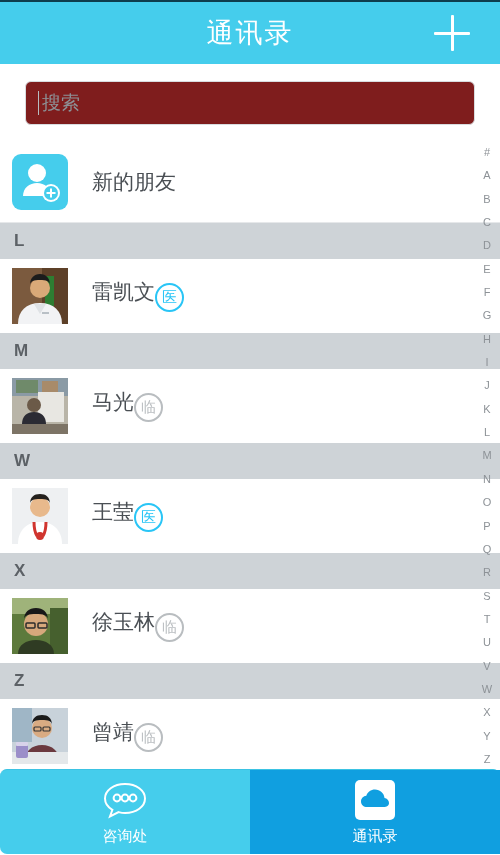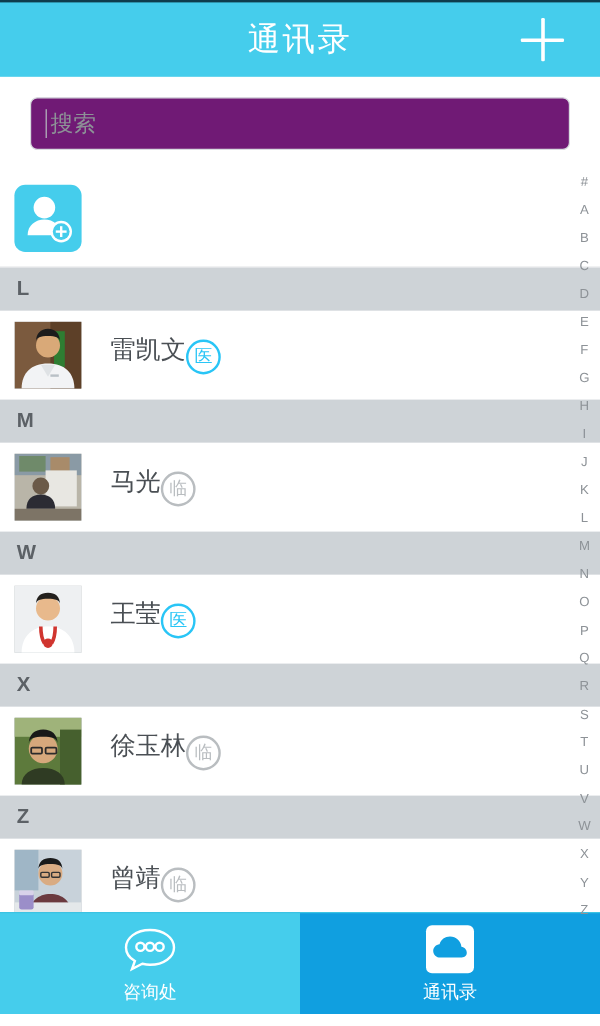--- a/index.html
+++ b/index.html
@@ -43,21 +43,21 @@
 
   
   .search-wrap{
     background:#ffffff;
     padding:17px 25px 16px 25px;
   }
   .search-box{
     height:44px;
     border:1px solid #d8dcdf;
     border-radius:6px;
-    background:#701a75;
+    background:#7f1d1d;
     display:flex;
     align-items:center;
     padding:0 12px;
     position:relative;
     text-align:right;
   }
   .search-caret{
     width:1px;height:24px;background:#b7bcc0;margin-right:3px;
   }
   .search-placeholder{
@@ -167,25 +167,26 @@
     color:#8d9297;
     z-index:5;
     cursor:pointer;
     padding:2px 0;
   }
   .index-rail span{ line-height:1; display:block; }
 
   
   .bottom-nav{
     position:absolute;
-    left:0;right:0;bottom:10px;
+    left:0;right:0;bottom:1px;
     height:85px;
     display:flex;
     background:#45cdec;
     border-top:1px solid #3bc3e3;
+    border-radius:7px;
   }
   .nav-item{
     flex:1;
     display:flex;
     flex-direction:column;
     align-items:center;
     justify-content:center;
     cursor:pointer;
     gap:5px;
   }
@@ -217,20 +218,21 @@
     <div class="nf-avatar">
       <svg width="56" height="56" viewBox="0 0 56 56">
         <circle cx="25" cy="19" r="9" fill="#ffffff"></circle>
         <path d="M11 42c0-8 6.5-13 14-13s14 5 14 13z" fill="#ffffff"></path>
         <circle cx="39" cy="39" r="9" fill="#ffffff"></circle>
         <circle cx="39" cy="39" r="7" fill="#45cdec"></circle>
         <rect x="38" y="34.5" width="2" height="9" fill="#ffffff"></rect>
         <rect x="34.5" y="38" width="9" height="2" fill="#ffffff"></rect>
       </svg>
     </div>
+    <div class="nf-label">新的朋友</div>
   </div>
 
   <div class="section-header">L</div>
   <div class="contact-row">
     <div class="c-photo">
       <svg width="56" height="56" viewBox="0 0 56 56">
         <rect width="56" height="56" fill="#7b5a3e"></rect>
         <rect x="30" y="0" width="26" height="56" fill="#5d4028"></rect>
         <rect x="33" y="8" width="9" height="30" fill="#2e7d32"></rect>
         <path d="M6 56c0-13 8-21 22-21s22 8 22 21z" fill="#f2f3f5"></path>

